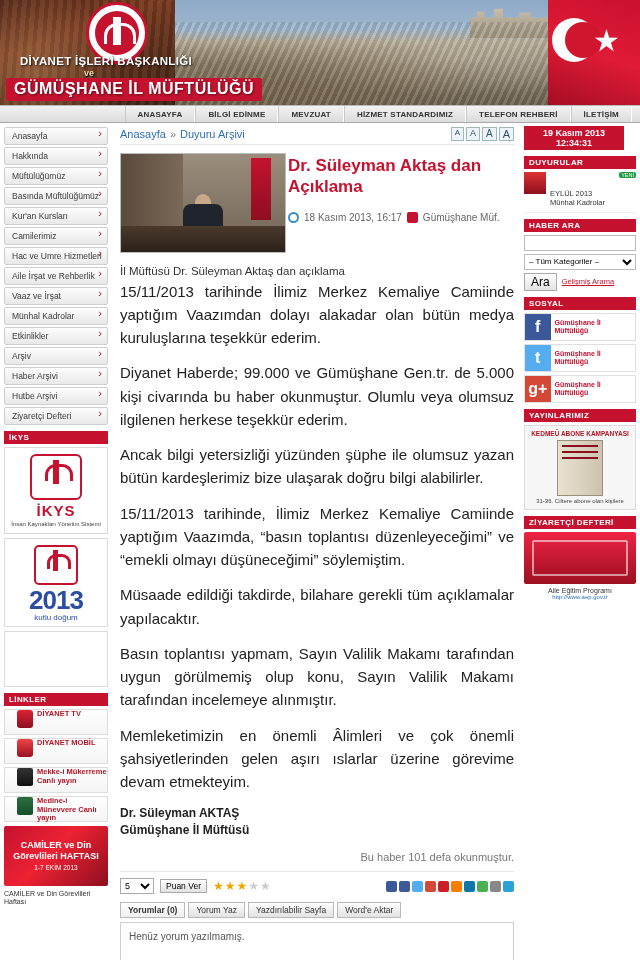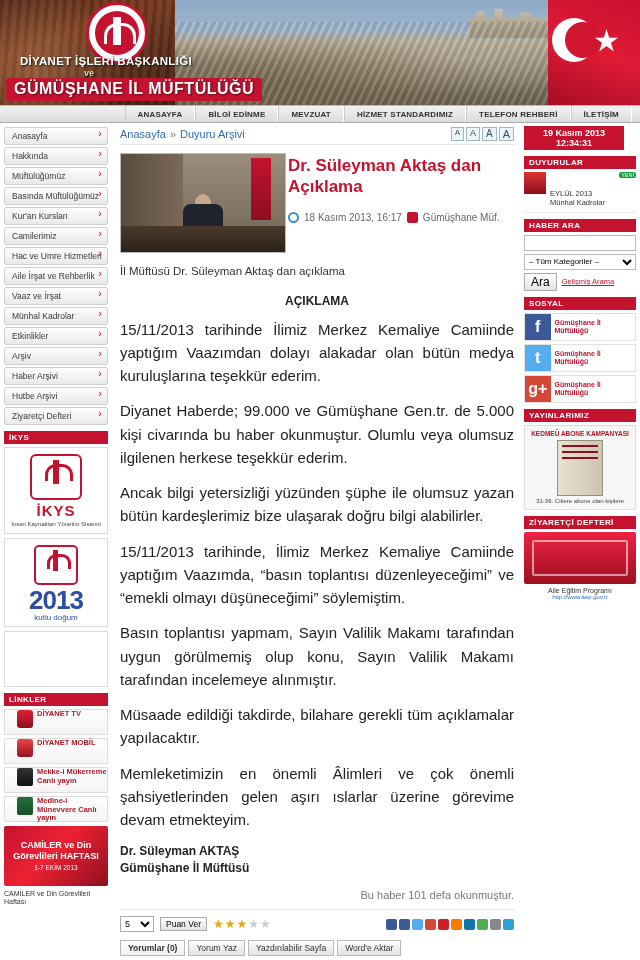--- a/index.html
+++ b/index.html
@@ -559,28 +559,27 @@
             <span class="meta-clock"></span>
             <span>18 Kasım 2013, 16:17</span>
             <span class="meta-user"></span>
             <span>Gümüşhane Müf.</span>
           </div>
         </div>
       </div>
 
       <div class="news-lead">İl Müftüsü Dr. Süleyman Aktaş dan açıklama</div>
 
-      <div class="body-center">AÇIKLAMA</div>
 
       <p class="para">15/11/2013 tarihinde İlimiz Merkez Kemaliye Camiinde yaptığım Vaazımdan dolayı alakadar olan bütün medya kuruluşlarına teşekkür ederim.</p>
       <p class="para">Diyanet Haberde; 99.000 ve Gümüşhane Gen.tr. de 5.000 kişi civarında bu haber okunmuştur. Olumlu veya olumsuz ilgilenen herkese teşekkür ederim.</p>
       <p class="para">Ancak bilgi yetersizliği yüzünden şüphe ile olumsuz yazan bütün kardeşlerimiz bize ulaşarak doğru bilgi alabilirler.</p>
       <p class="para">15/11/2013 tarihinde, İlimiz Merkez Kemaliye Camiinde yaptığım Vaazımda, “basın toplantısı düzenleyeceğimi” ve “emekli olmayı düşüneceğimi” söylemiştim.</p>
+      <p class="para">Müsaade edildiği takdirde, bilahare gerekli tüm açıklamalar yapılacaktır.</p>
       <p class="para">Basın toplantısı yapmam, Sayın Valilik Makamı tarafından uygun görülmemiş olup konu, Sayın Valilik Makamı tarafından incelemeye alınmıştır.</p>
-      <p class="para">Müsaade edildiği takdirde, bilahare gerekli tüm açıklamalar yapılacaktır.</p>
       <p class="para">Memleketimizin en önemli Âlimleri ve çok önemli şahsiyetlerinden gelen aşırı ıslarlar üzerine görevime devam etmekteyim.</p>
 
       <div class="sign">
         <div>Dr. Süleyman AKTAŞ</div>
         <div>Gümüşhane İl Müftüsü</div>
       </div>
 
       <div class="readcount">Bu haber 101 defa okunmuştur.</div>
 
       <div class="rate-row">

